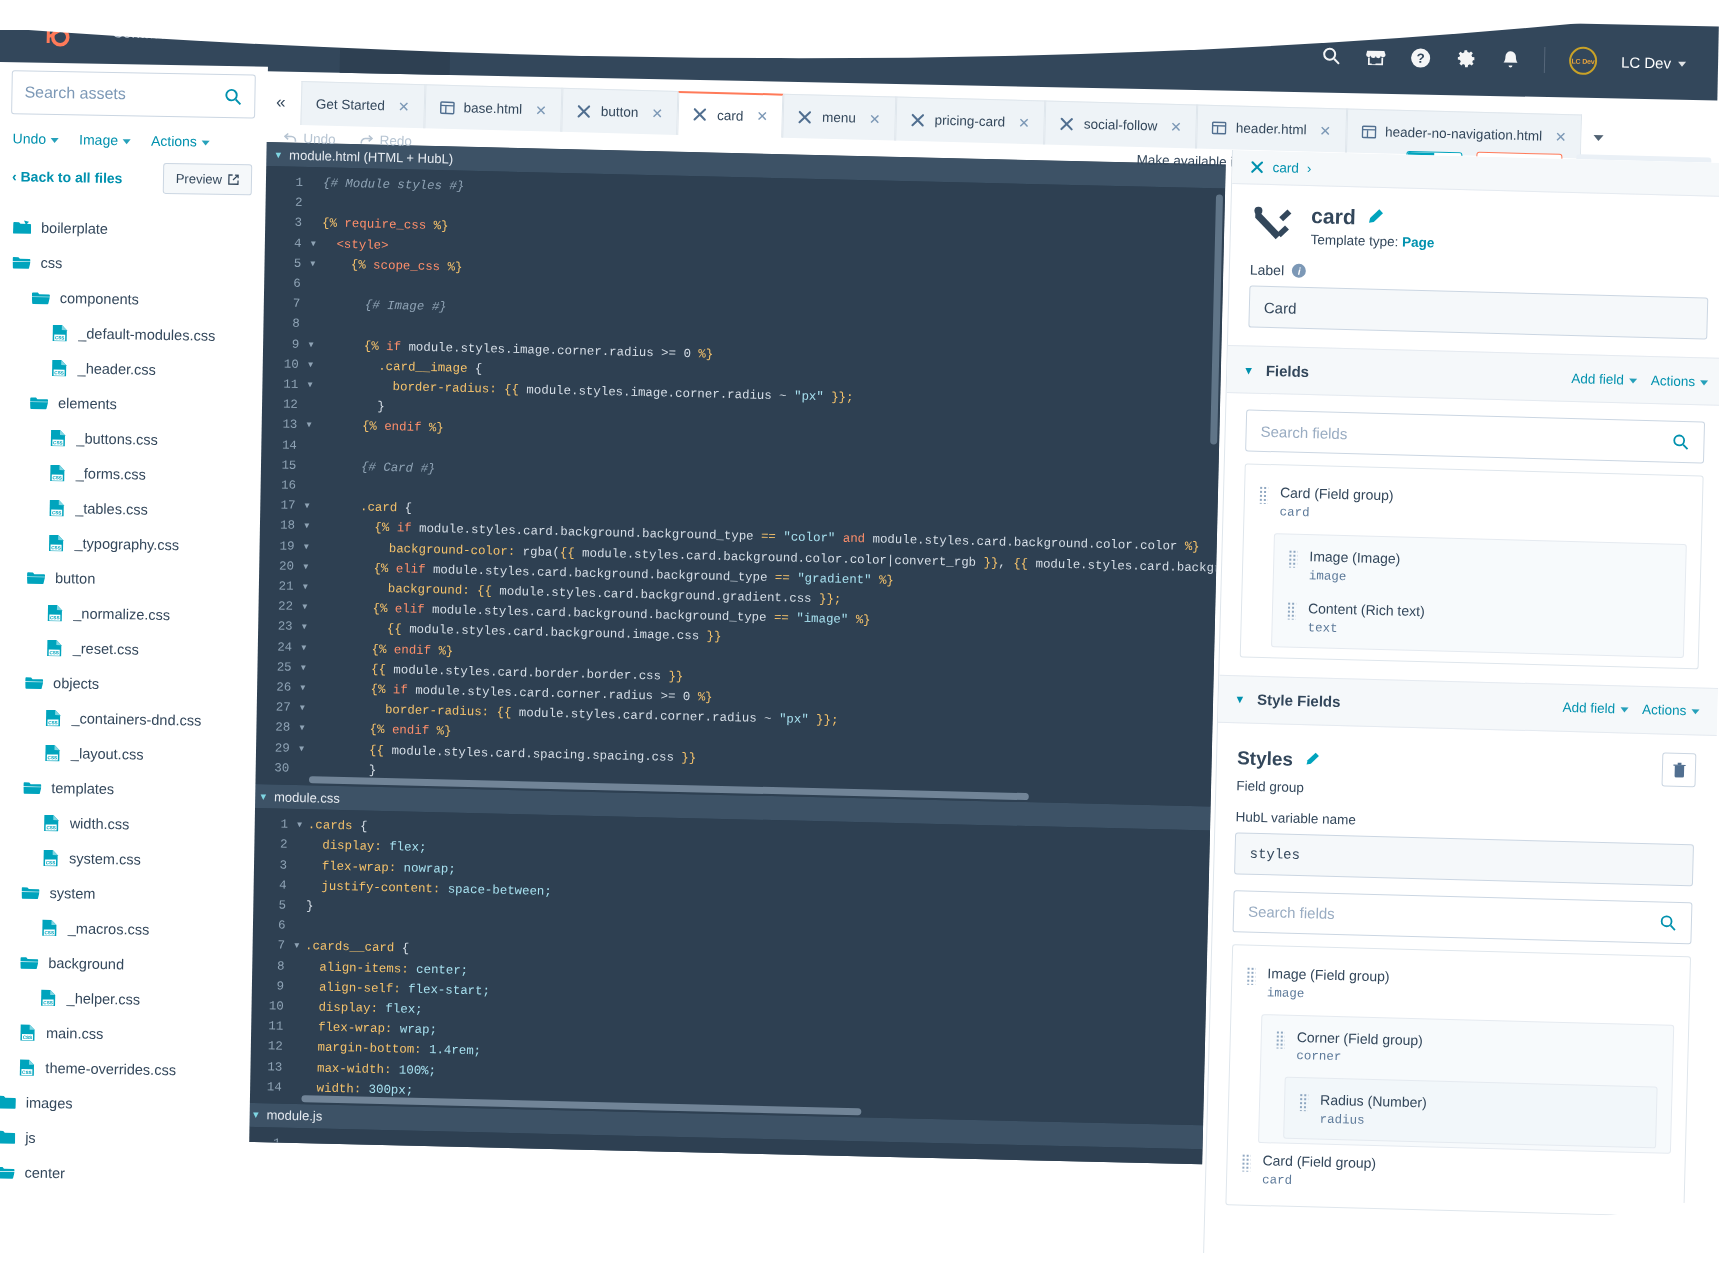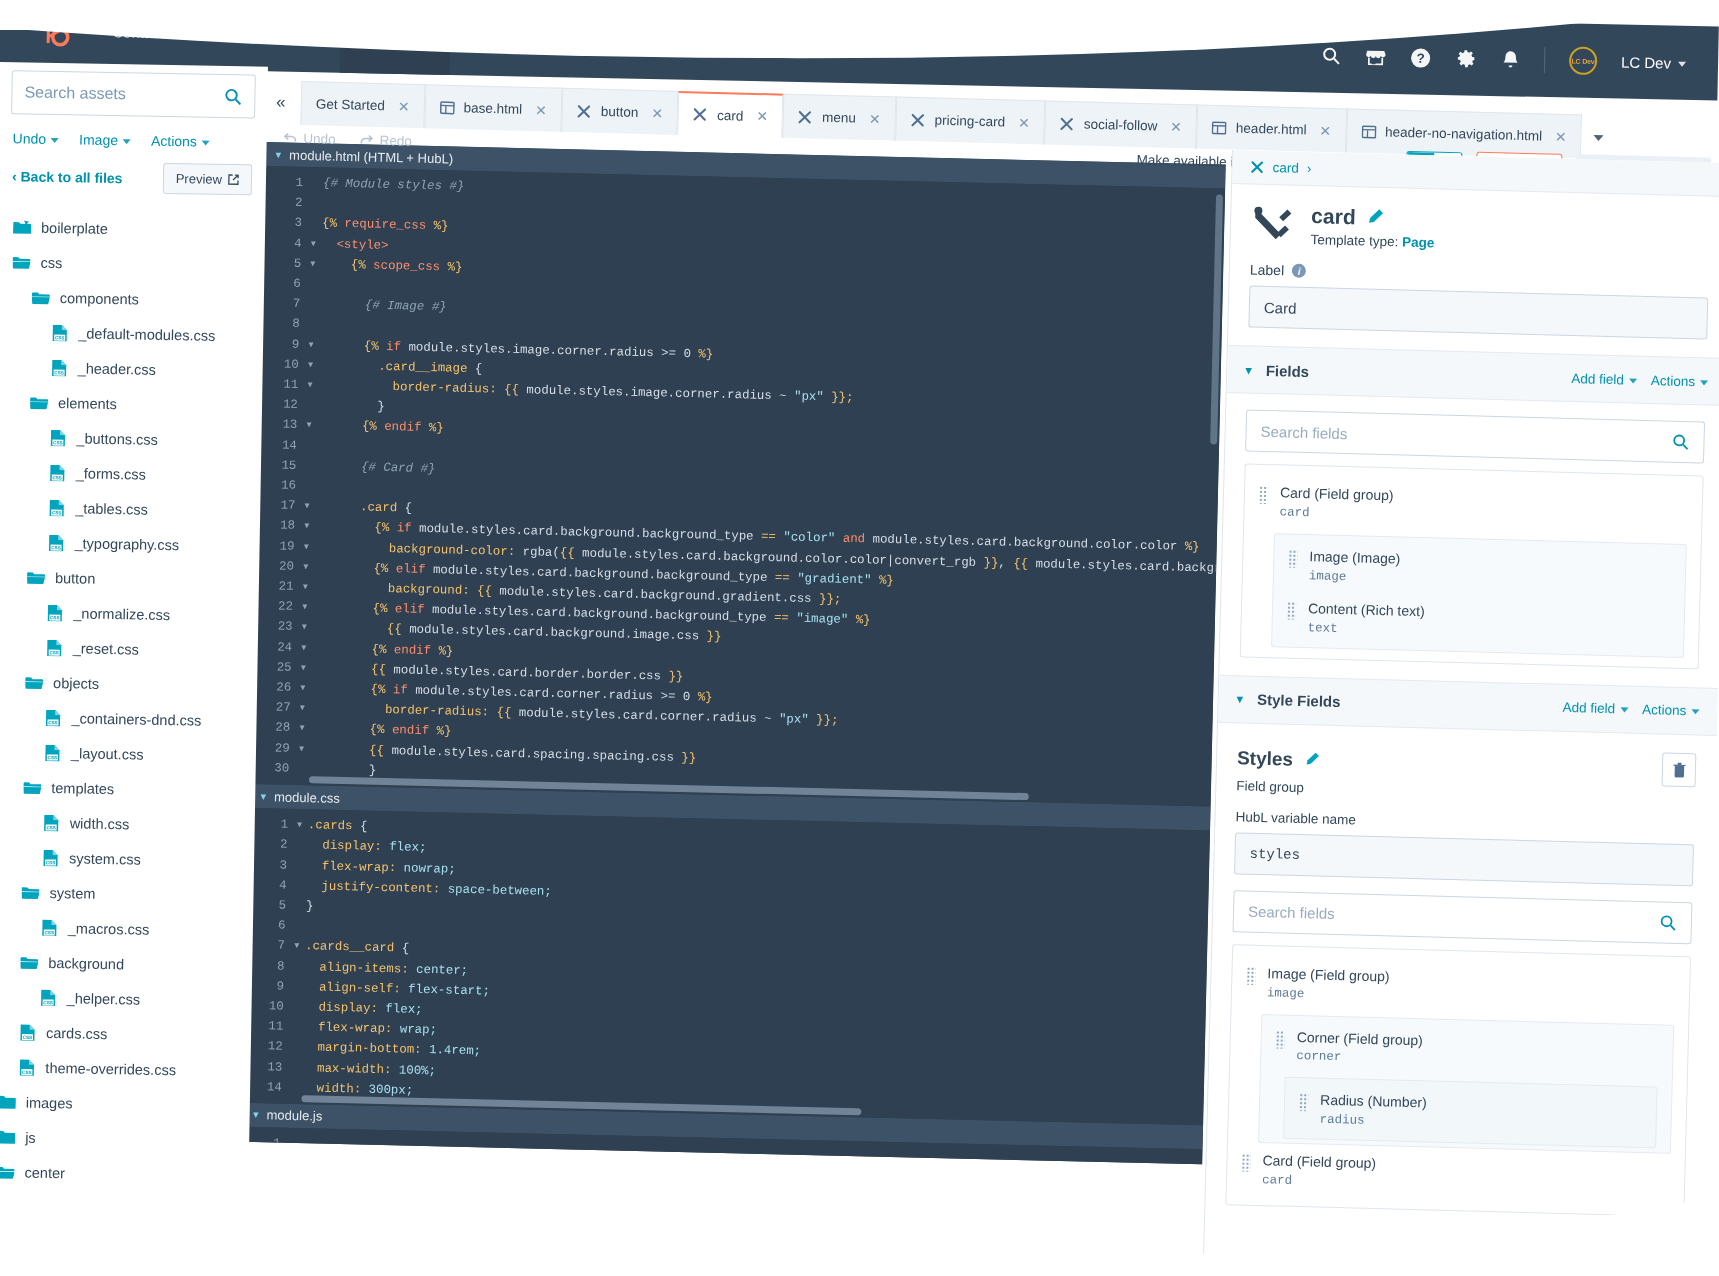--- a/index.html
+++ b/index.html
@@ -489,21 +489,21 @@
         </div>
         <div class="trow" style="padding-left: 36px;">
           <span>
             <svg class="cssicon" viewBox="0 0 16 18">
               <path d="M1 1h9l5 5v11H1z" fill="#00a4bd"></path>
               <path d="M10 1l5 5h-5z" fill="#7fd6e3"></path>
               <rect x="2.5" y="10.5" width="11" height="6" fill="#fff"></rect>
               <text x="8" y="15.3" font-size="4.6" font-family="Liberation Sans" text-anchor="middle" fill="#00a4bd" font-weight="bold">CSS</text>
             </svg>
           </span>
-          <span>cards.css</span>
+          <span>main.css</span>
         </div>
         <div class="trow" style="padding-left: 36px;">
           <span>
             <svg class="cssicon" viewBox="0 0 16 18">
               <path d="M1 1h9l5 5v11H1z" fill="#00a4bd"></path>
               <path d="M10 1l5 5h-5z" fill="#7fd6e3"></path>
               <rect x="2.5" y="10.5" width="11" height="6" fill="#fff"></rect>
               <text x="8" y="15.3" font-size="4.6" font-family="Liberation Sans" text-anchor="middle" fill="#00a4bd" font-weight="bold">CSS</text>
             </svg>
           </span>

